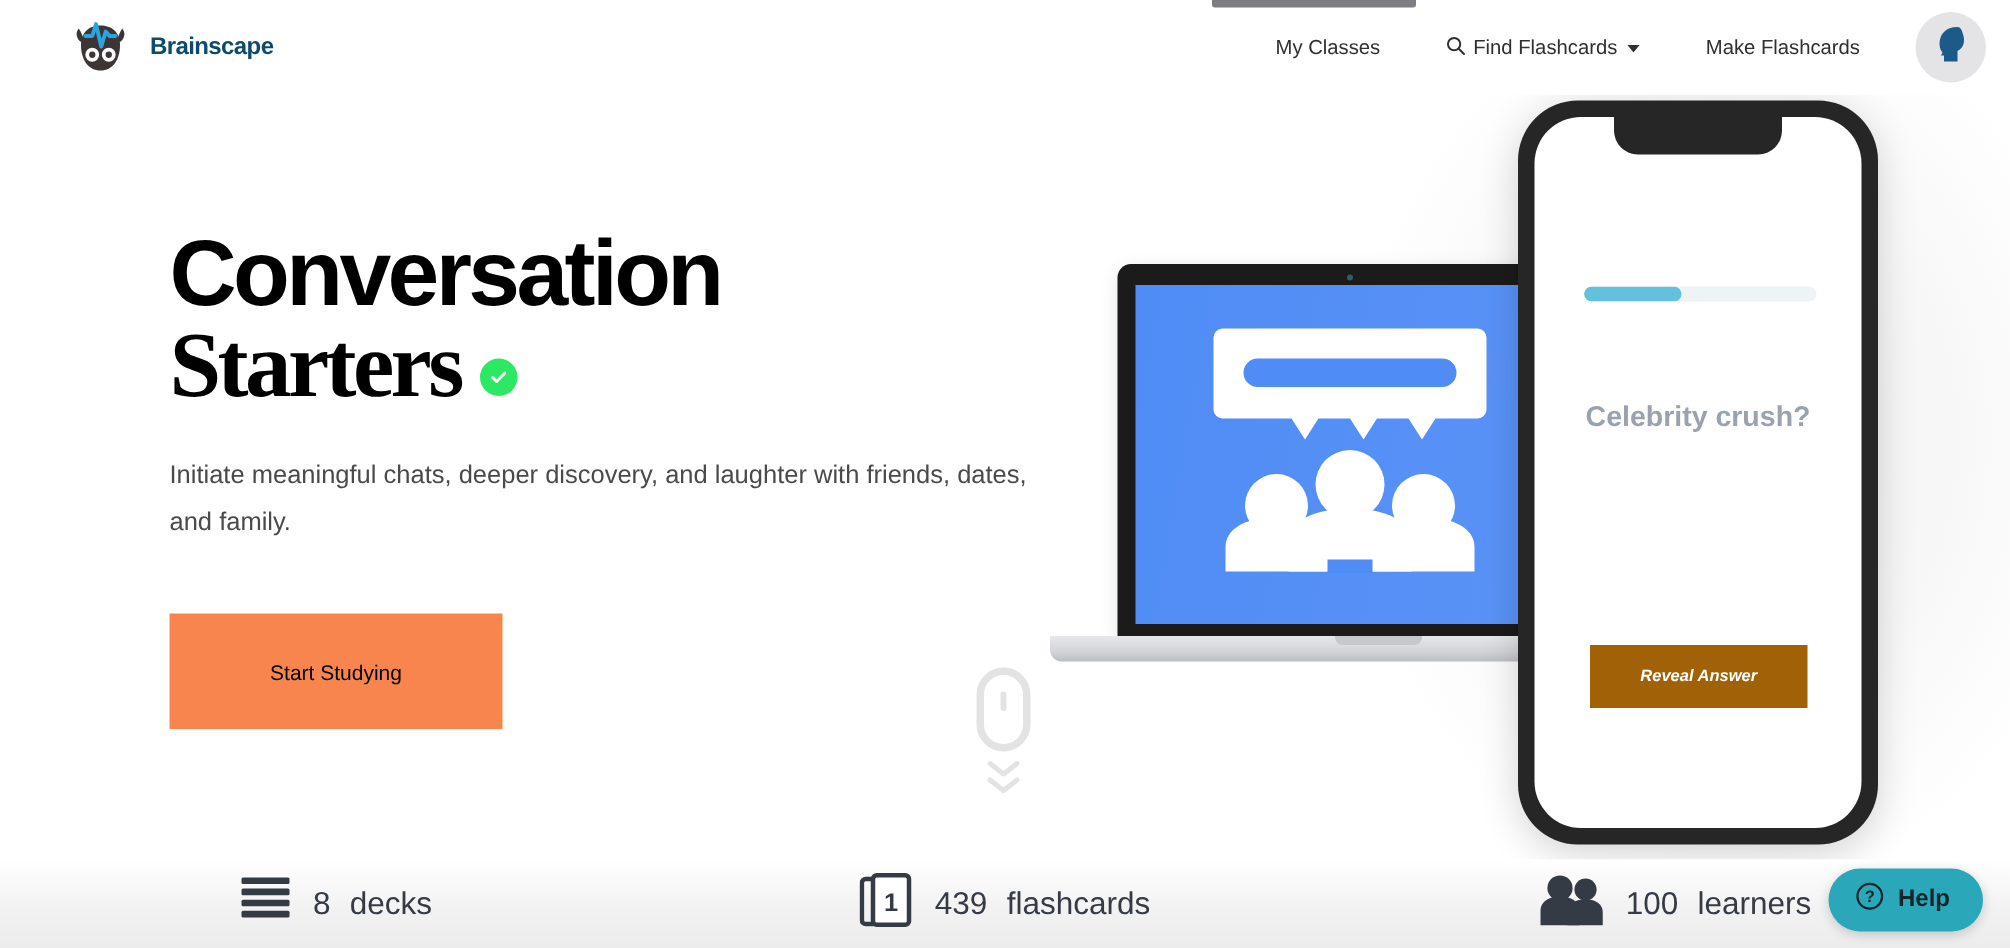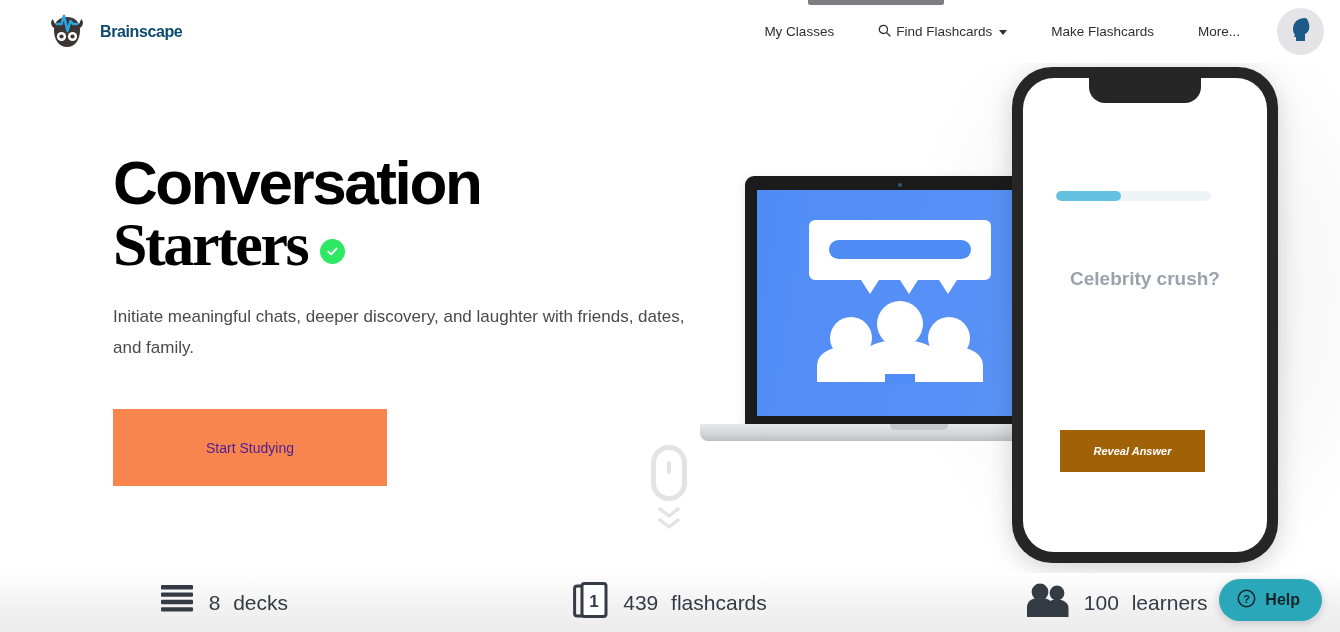--- a/index.html
+++ b/index.html
@@ -70,22 +70,22 @@
   #verified-badge {
     width:25px; height:25px; border-radius:50%; background:#2ce863;
     display:inline-flex; align-items:center; justify-content:center;
     flex:0 0 auto; margin-top:14px;
   }
   #hero-sub {
     margin-top:26px; font-size:17px; line-height:1.88; color:#4a4a4a;
     max-width:580px;
   }
   #cta-button {
-    margin-top:45px; width:274px; height:77px; background:#f9854e;
-    color:#4c1d95; font-size:14px; border:none; cursor:pointer;
+    margin-top:45px; width:222px; height:77px; background:#f9854e;
+    color:#000000; font-size:14px; border:none; cursor:pointer;
     display:flex; align-items:center; justify-content:center;
     font-family:"Liberation Sans", sans-serif;
   }
 
   
   #scroll-cue {
     position:absolute; left:648px; top:382px; width:42px;
     display:flex; flex-direction:column; align-items:center; gap:6px;
     cursor:pointer;
   }
@@ -119,21 +119,21 @@
     background:linear-gradient(180deg,#e7e8ea 0%,#d2d4d7 60%,#bcbec2 100%);
     border-radius:0 0 8px 8px;
   }
   #laptop-notch {
     position:absolute; left:50%; top:0; width:58px; height:6px; margin-left:-10px;
     background:#c6c8cc; border-radius:0 0 5px 5px;
   }
 
   
   #phone {
-    position:absolute; left:322px; top:4px; width:266px; height:496px;
+    position:absolute; left:322px; top:4px; width:240px; height:496px;
     background:#262626; border-radius:40px; padding:11px;
     box-shadow:0 6px 26px rgba(0,0,0,0.17);
   }
   #phone-screen {
     width:100%; height:100%; background:#ffffff; border-radius:31px;
     position:relative; overflow:hidden;
   }
   #phone-notch {
     position:absolute; left:50%; top:0; width:112px; height:25px;
     margin-left:-56px; background:#262626; border-radius:0 0 16px 16px;
@@ -213,23 +213,20 @@
       </span>
       <span>Find Flashcards</span>
       <span class="caret"></span>
     </div>
 
     <div class="nav-item">
       <span>Make Flashcards</span>
     </div>
 
 
-    <div class="nav-item">
-      <span>More...</span>
-    </div>
 
   </nav>
 
   <div id="avatar">
     <span>
       <svg width="26" height="27" viewBox="0 0 26 27">
         <path d="M17 2 C9 2, 5 7, 5 13 C5 16, 6 18, 7 19 L6 21 L8 21 L8 25 L17 25 L17 18 C21 16, 22 12, 21 8 C20 4, 19 2, 17 2 Z" fill="#1d5a88"></path>
       </svg>
     </span>
   </div>

